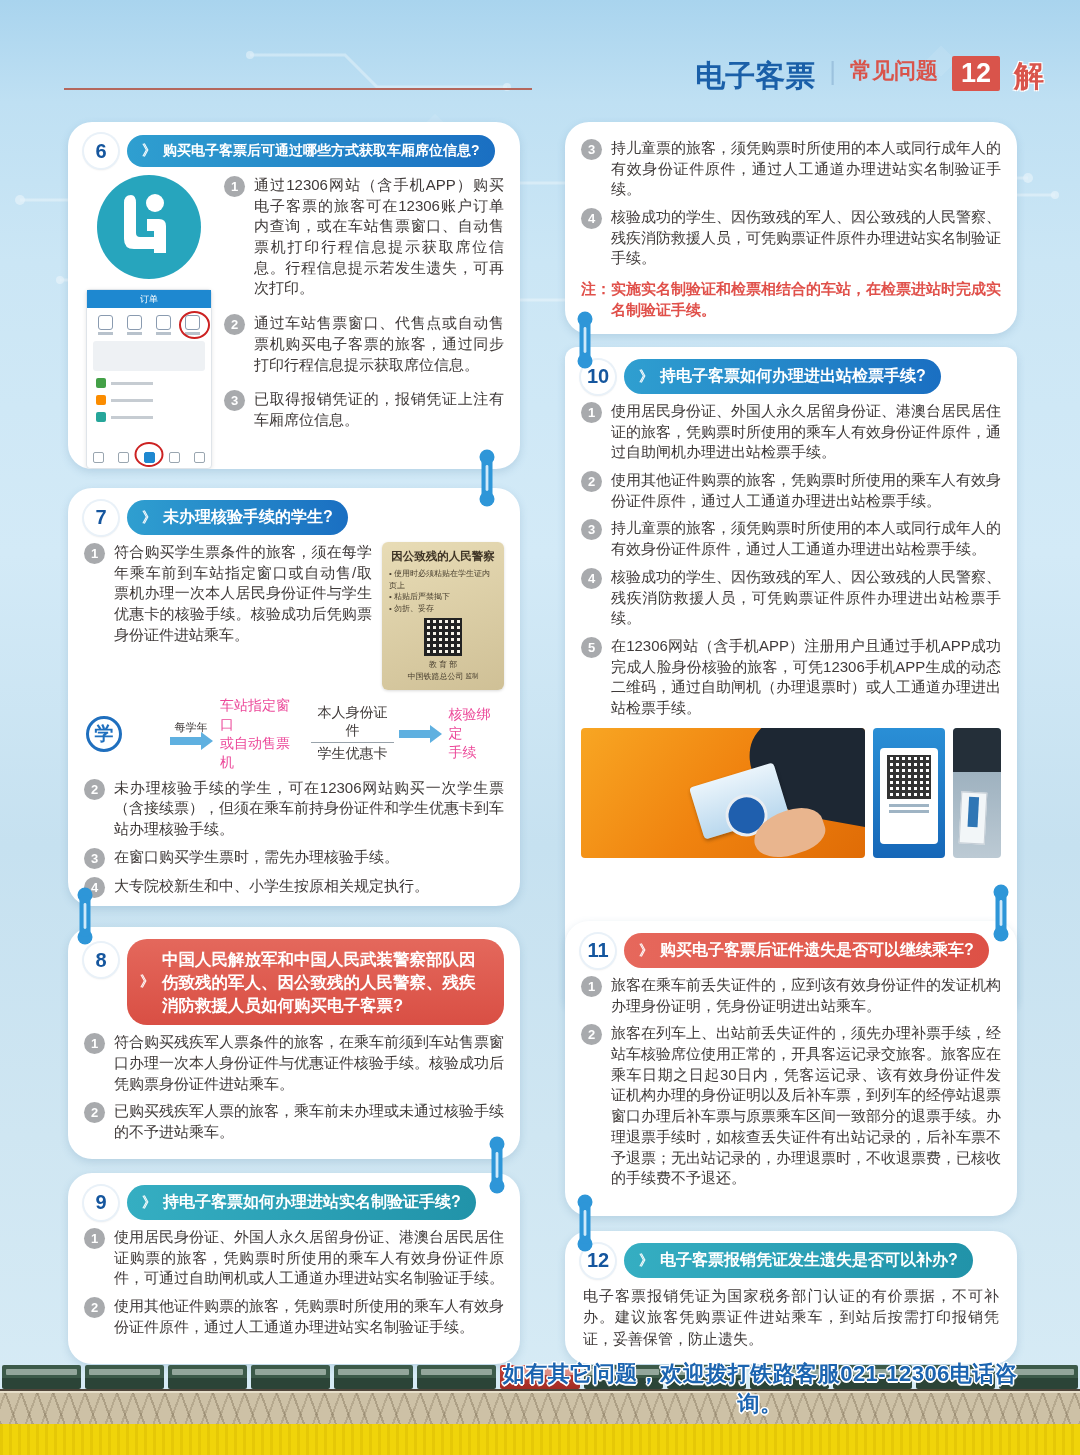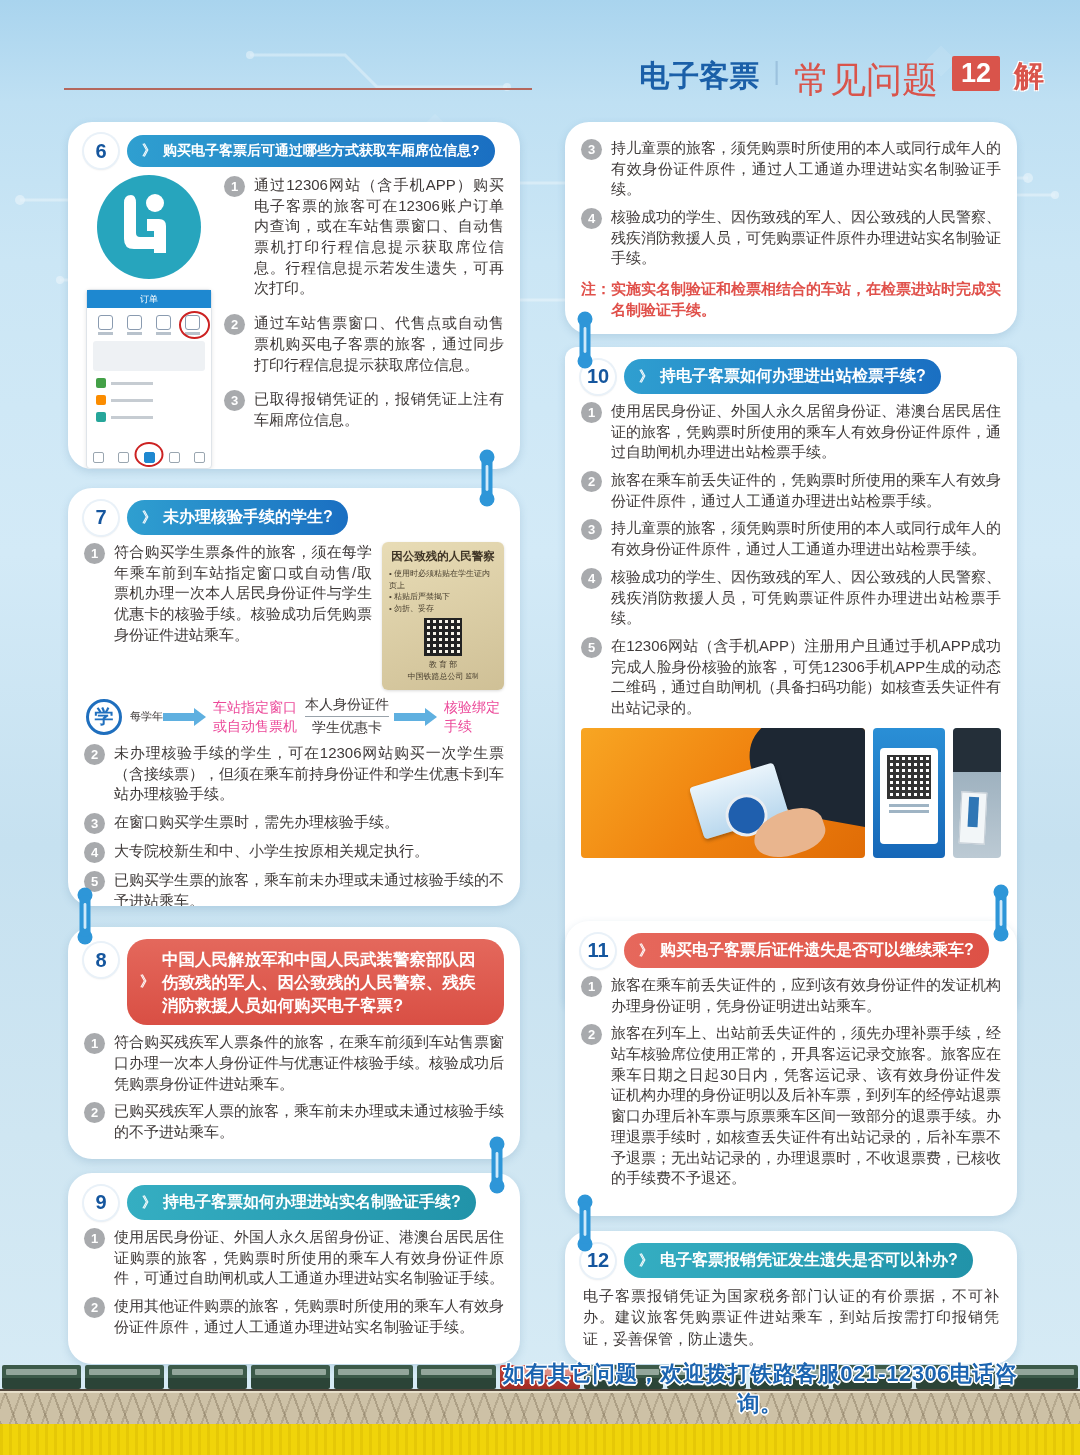--- a/index.html
+++ b/index.html
@@ -5,21 +5,21 @@
   html,body{margin:0;padding:0;}
   .page{position:relative;width:1080px;height:1455px;overflow:hidden;
     font-family:"Liberation Sans","DejaVu Sans",sans-serif;
     background:linear-gradient(180deg,#a9d4ee 0%,#bfe0f3 7%,#cbe6f5 18%,#d3eaf7 38%,#c6e1f0 58%,#cfe6f2 78%,#d8ecf6 100%);}
   .circuit{position:absolute;top:0;left:0;opacity:.55;}
   
   .head-rule{position:absolute;top:88px;left:64px;width:468px;height:2px;background:#b4675c;}
   .head{position:absolute;top:56px;right:36px;display:flex;align-items:flex-start;gap:14px;}
   .head-title{font-size:30px;font-weight:bold;color:#1a5fa8;}
   .head-div{font-size:26px;color:#9cc2de;}
-  .head-sub{font-size:36px;font-weight:normal;color:#d9544b;}
+  .head-sub{font-size:22px;font-weight:bold;color:#d9544b;}
   .head-badge{background:#d9544b;color:#fff;font-size:27px;font-weight:bold;padding:2px 9px;border-radius:2px;}
   .head-suffix{font-size:30px;font-weight:bold;color:#d9544b;
     text-shadow:-1px -1px 0 #fff,1px -1px 0 #fff,-1px 1px 0 #fff,1px 1px 0 #fff;}
   
   .card{position:absolute;background:#fff;border-radius:24px;box-shadow:0 3px 9px rgba(70,120,160,.2);
     padding:12px 16px 10px;box-sizing:border-box;overflow:hidden;}
   .card-head{display:flex;align-items:center;gap:9px;margin-bottom:7px;}
   .card-head.top{align-items:flex-start;}
   .qbadge{flex:0 0 34px;width:34px;height:34px;border-radius:50%;background:#fff;color:#15569e;
     font-weight:bold;font-size:20px;display:flex;align-items:center;justify-content:center;
@@ -74,21 +74,21 @@
   .scard-b::before{content:"• ";}
   .scard-qr{width:38px;height:38px;margin:4px auto 3px;background:#f7f3e8;
     background-image:repeating-linear-gradient(0deg,#222 0 3px,transparent 3px 6px),
       repeating-linear-gradient(90deg,#222 0 3px,#f7f3e8 3px 6px);}
   .scard-foot{font-size:8px;text-align:center;line-height:1.5;}
   .scard-stamp{font-size:6.5px;vertical-align:top;}
   .flow{display:flex;align-items:center;gap:8px;margin:6px 0 6px 2px;}
   .flow-start{flex:0 0 36px;width:36px;height:36px;border-radius:50%;border:3px solid #1f6fbe;color:#1f6fbe;
     font-size:19px;font-weight:bold;display:flex;align-items:center;justify-content:center;box-sizing:border-box;}
   .flow-step{display:flex;flex-direction:column;font-size:14px;color:#ec4899;line-height:1.35;}
-  .fa{display:flex;align-items:center;font-size:11px;color:#3f3a39;}
+  .fa{display:flex;flex-direction:column;align-items:center;font-size:11px;color:#3f3a39;margin-left:40px;}
   .arrow{width:32px;height:8px;background:#5fb0e0;position:relative;margin:2px 10px 2px 0;}
   .arrow::after{content:"";position:absolute;right:-11px;top:-5px;border-left:12px solid #5fb0e0;
     border-top:9px solid transparent;border-bottom:9px solid transparent;}
   .fa2{display:flex;align-items:center;gap:5px;}
   .fa2 .labels{display:flex;flex-direction:column;font-size:14px;text-align:center;color:#3f3a39;}
   .fa2 .labels .ltop{border-bottom:1px solid #98a2aa;padding-bottom:2px;margin-bottom:2px;}
   
   .photos{display:flex;gap:8px;margin-top:9px;height:130px;}
   .ph{border-radius:4px;position:relative;overflow:hidden;}
   .ph1{flex:1;background:linear-gradient(130deg,#f8a623 0%,#f0830f 50%,#e06c06 100%);}
@@ -375,33 +375,33 @@
         <span class="chev">》</span>
         <span>持电子客票如何办理进出站检票手续?</span>
       </span>
     </div>
     <div class="item">
       <span class="inum">1</span>
       <p class="itext">使用居民身份证、外国人永久居留身份证、港澳台居民居住证的旅客，凭购票时所使用的乘车人有效身份证件原件，通过自助闸机办理进出站检票手续。</p>
     </div>
     <div class="item">
       <span class="inum">2</span>
-      <p class="itext">旅客在乘车前丢失证件的，凭购票时所使用的乘车人有效身份证件原件，通过人工通道办理进出站检票手续。</p>
+      <p class="itext">使用其他证件购票的旅客，凭购票时所使用的乘车人有效身份证件原件，通过人工通道办理进出站检票手续。</p>
     </div>
     <div class="item">
       <span class="inum">3</span>
       <p class="itext">持儿童票的旅客，须凭购票时所使用的本人或同行成年人的有效身份证件原件，通过人工通道办理进出站检票手续。</p>
     </div>
     <div class="item">
       <span class="inum">4</span>
       <p class="itext">核验成功的学生、因伤致残的军人、因公致残的人民警察、残疾消防救援人员，可凭购票证件原件办理进出站检票手续。</p>
     </div>
     <div class="item">
       <span class="inum">5</span>
-      <p class="itext">在12306网站（含手机APP）注册用户且通过手机APP成功完成人脸身份核验的旅客，可凭12306手机APP生成的动态二维码，通过自助闸机（具备扫码功能）如核查丢失证件有出站记录的。</p>
+      <p class="itext">在12306网站（含手机APP）注册用户且通过手机APP成功完成人脸身份核验的旅客，可凭12306手机APP生成的动态二维码，通过自助闸机（办理退票时）或人工通道办理进出站检票手续。</p>
     </div>
     <div class="photos">
       <div class="ph ph1">
         <span class="sleeve"></span>
         <span class="idcard">
             <span class="sticker"></span>
           </span>
         <span class="hand"></span>
       </div>
       <div class="ph ph2">

